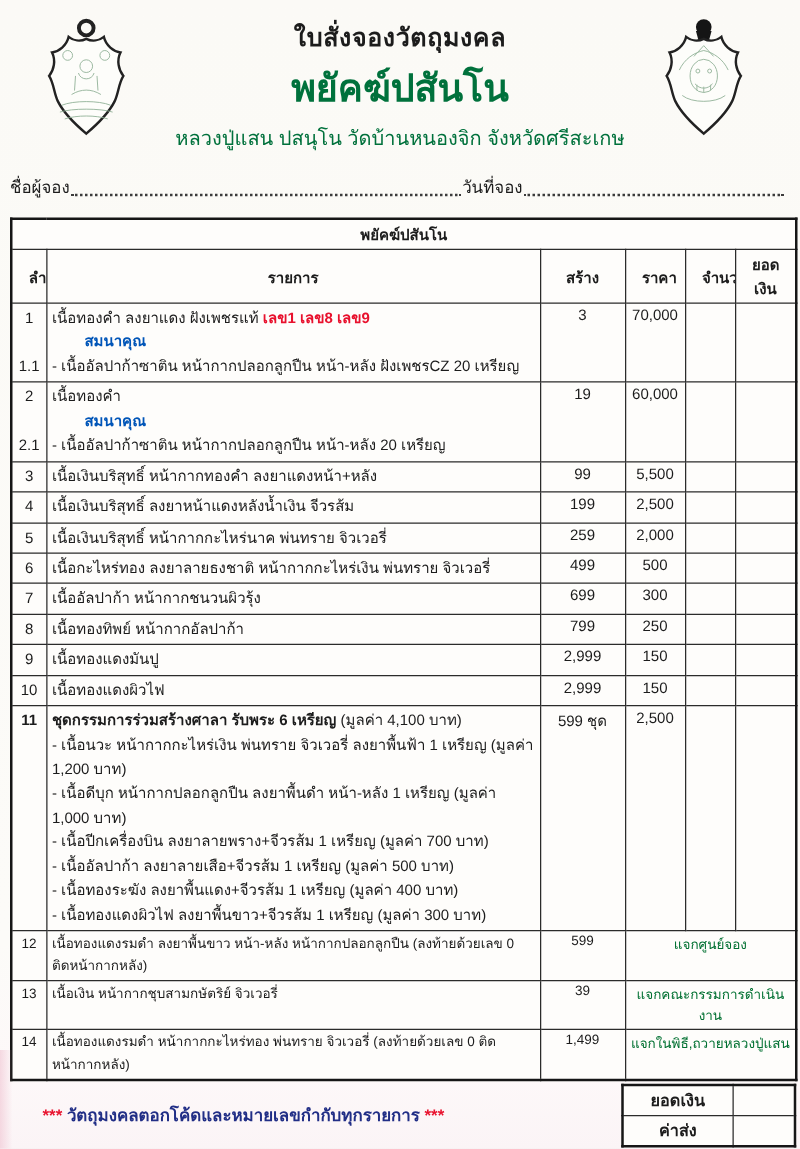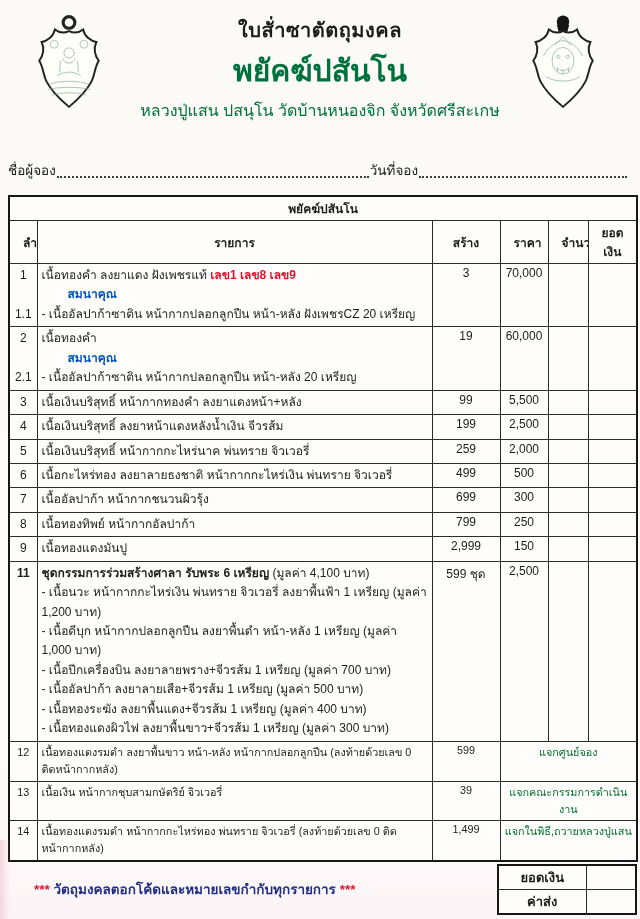--- a/index.html
+++ b/index.html
@@ -16,21 +16,21 @@
   .amulet { position:absolute; top:8px; width:86px; height:118px; }
   .amulet.left { left:26px; }
   .amulet.right { right:34px; }
   .title { font-size:20px; font-weight:bold; letter-spacing:.5px; margin-top:4px; }
   .subtitle { font-size:30px; font-weight:bold; color:#00713c;
     font-family:"DejaVu Serif","Liberation Serif",serif; margin-top:1px; }
   .temple { font-size:16px; font-weight:normal; color:#00713c; margin-top:4px; }
   
   .formlines { padding:8px 12px 0 8px; }
   .fline { display:flex; align-items:flex-end; font-size:13.5px; margin-bottom:14px; }
-  .fline .lbl { white-space:nowrap;margin-top:21px; }
+  .fline .lbl { white-space:nowrap; }
   .dots { border-bottom:2px dotted #3c3c3c; height:2px; margin:0 1px 3px 1px; }
   
   table.main { border-collapse:collapse; table-layout:fixed; width:628px;
     margin:6px 0 0 8px; border:2px solid #161616; background:#fefdfb; }
   table.main td, table.main th { border:1px solid #2b2b2b; overflow:hidden; }
   .t-title { font-size:16px; font-weight:bold; text-align:center; padding:3px 0; }
   table.main th { font-size:12px; font-weight:bold; padding:2px 13px; text-align:center; }
   table.main td { font-size:12px; padding:2px 4px; vertical-align:top; }
   .col-no  { text-align:center; }
   .col-made, .col-price, .col-qty, .col-amt { text-align:center; vertical-align:middle; }
@@ -84,21 +84,21 @@
         <ellipse cx="55" cy="62" rx="14" ry="17"></ellipse>
         <circle cx="49" cy="57" r="2"></circle>
           <circle cx="61" cy="57" r="2"></circle>
         <path d="M46,70 C51,76 59,76 64,70"></path>
         <path d="M48,71 L48,77 M55,73 L55,79 M62,71 L62,77"></path>
         <path d="M45,42 L55,31 L65,42"></path>
         <path d="M30,56 C35,45 45,38 55,36 M80,56 C75,45 65,38 55,36"></path>
         <path d="M33,82 C43,90 67,90 77,82"></path>
       </g>
     </svg>
-    <div class="title">ใบสั่าซาตัตถุมงคล</div>
+    <div class="title">ใบสั่งจองวัตถุมงคล</div>
     <div class="subtitle">พยัคฆ์ปสันโน</div>
     <div class="temple">หลวงปู่แสน ปสนุโน วัดบ้านหนองจิก จังหวัดศรีสะเกษ</div>
   </div>
 
   <div class="formlines">
     <div class="fline">
       <span class="lbl">ชื่อผู้จอง</span>
       <span class="dots" style="flex-grow:3;"></span>
       <span class="lbl">วันที่จอง</span>
       <span class="dots" style="flex-grow:2;"></span>
@@ -239,20 +239,32 @@
           <td class="col-desc">
             <div class="ln"><span class="sg-k">เนื้อทองแดงมันปู</span></div>
           </td>
           <td class="col-made">2,999</td>
           <td class="col-price">150</td>
           <td class="col-qty"></td>
           <td class="col-amt"></td>
         </tr>
         <tr>
           <td class="col-no">
+            <div class="ln">10</div>
+          </td>
+          <td class="col-desc">
+            <div class="ln"><span class="sg-k">เนื้อทองแดงผิวไฟ</span></div>
+          </td>
+          <td class="col-made">2,999</td>
+          <td class="col-price">150</td>
+          <td class="col-qty"></td>
+          <td class="col-amt"></td>
+        </tr>
+        <tr>
+          <td class="col-no">
             <div class="ln bold">11</div>
             <div class="ln">&nbsp;</div>
             <div class="ln">&nbsp;</div>
             <div class="ln">&nbsp;</div>
             <div class="ln">&nbsp;</div>
             <div class="ln">&nbsp;</div>
             <div class="ln">&nbsp;</div>
           </td>
           <td class="col-desc">
             <div class="ln"><span class="sg-kb">ชุดกรรมการร่วมสร้างศาลา รับพระ 6 เหรียญ </span><span class="sg-k">(มูลค่า 4,100 บาท)</span></div>

